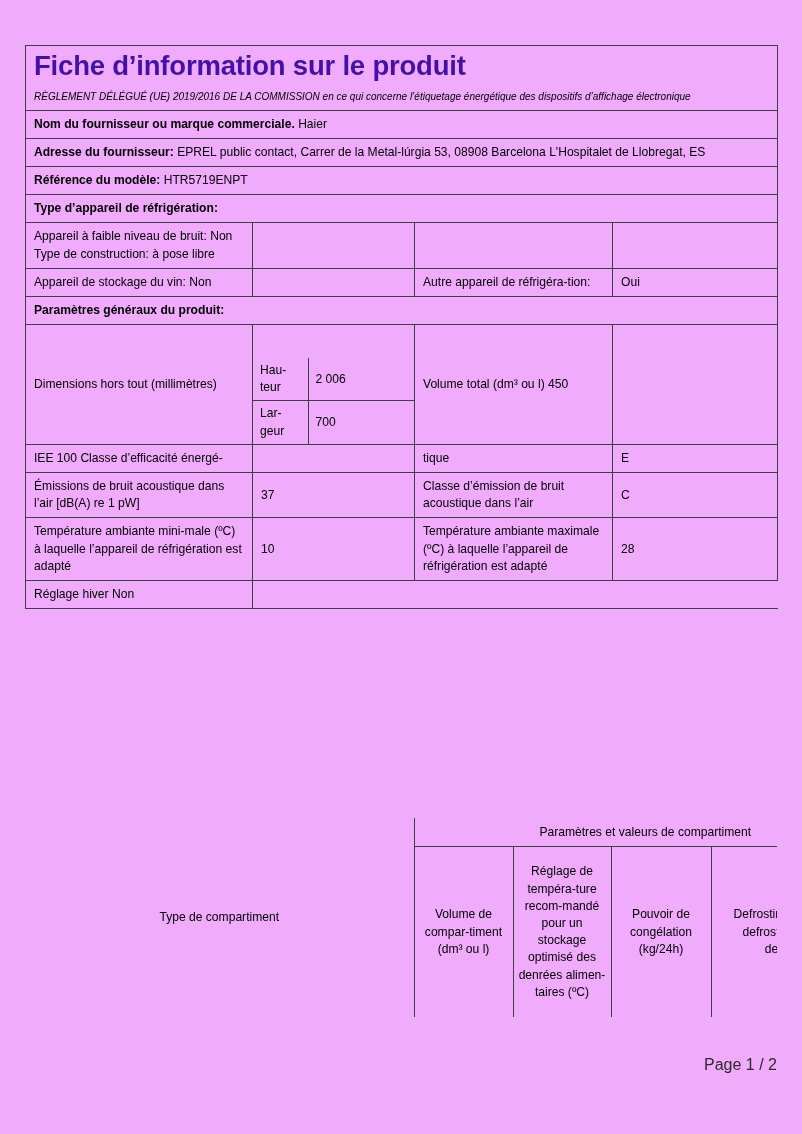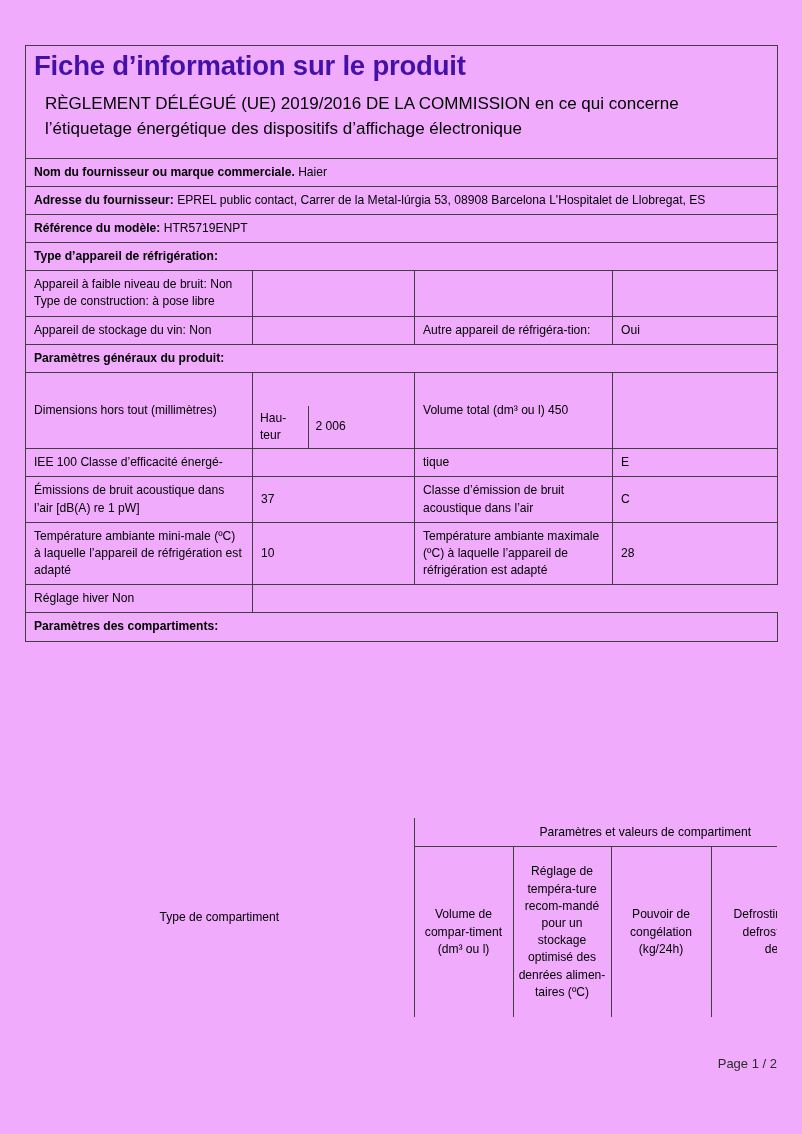--- a/index.html
+++ b/index.html
@@ -47,23 +47,24 @@
   }
   .doc-title {
     color: #4411A8;
     font-size: 27.5px;
     font-weight: bold;
     letter-spacing: -0.2px;
     line-height: 1.1;
     margin: 0 0 9px 0;
   }
   .doc-sub {
-    font-size: 17px;
+    font-size: 10px;
     line-height: 1.45;
-    margin: 11px;
+    margin: 0;
+    font-style: italic;
   }
   .bold { font-weight: bold; }
   .vmid { vertical-align: middle !important; }
   .nowrapcell {
     white-space: nowrap;
     overflow: visible;
     margin-top: 30px;
   }
   
   table.dims {
@@ -110,21 +111,21 @@
   table.comp td.cfirst { border-left: none; }
   table.comp td.clast { border-right: none; }
   .comp-type {
     text-align: center;
     vertical-align: middle !important;
   }
   .footer {
     position: absolute;
     right: 25px;
     top: 1056px;
-    font-size: 13px;
+    font-size: 16px;
     color: #2b2b2b;
     text-align: right;
     padding-left: 6px;
   }
   .clipbox {
     position: absolute;
     left: 25px;
     top: 818px;
     width: 752px;
     height: 205px;
@@ -203,20 +204,24 @@
             <table class="dims">
               <colgroup>
                   <col style="width:55px">
                   <col>
                 </colgroup>
               <tbody>
                 <tr>
                   <td class="dlabel">Hau-teur</td>
                   <td class="vmid">2 006</td>
                 </tr>
+                <tr>
+                  <td class="dlabel">Lar-geur</td>
+                  <td class="vmid">700</td>
+                </tr>
               </tbody>
             </table>
           </td>
           <td class="vmid">Volume total (dm³ ou l) 450</td>
           <td></td>
         </tr>
 
         <tr>
           <td class="nowrapcell nob-right">IEE 100 Classe d’efficacité énergé-</td>
           <td></td>
@@ -237,23 +242,20 @@
           <td class="vmid">10</td>
           <td>Température ambiante maximale (ºC) à laquelle l’appareil de réfrigération est adapté</td>
           <td class="vmid">28</td>
         </tr>
 
         <tr>
           <td>Réglage hiver Non</td>
           <td colspan="3" class="nob-right"></td>
         </tr>
 
-        <tr>
-          <td colspan="4" class="bold">Paramètres des compartiments:</td>
-        </tr>
 
       </tbody>
     </table>
   </div>
 
   <div class="clipbox">
     <table class="comp">
       <colgroup>
         <col style="width:389px">
         <col style="width:99px">

